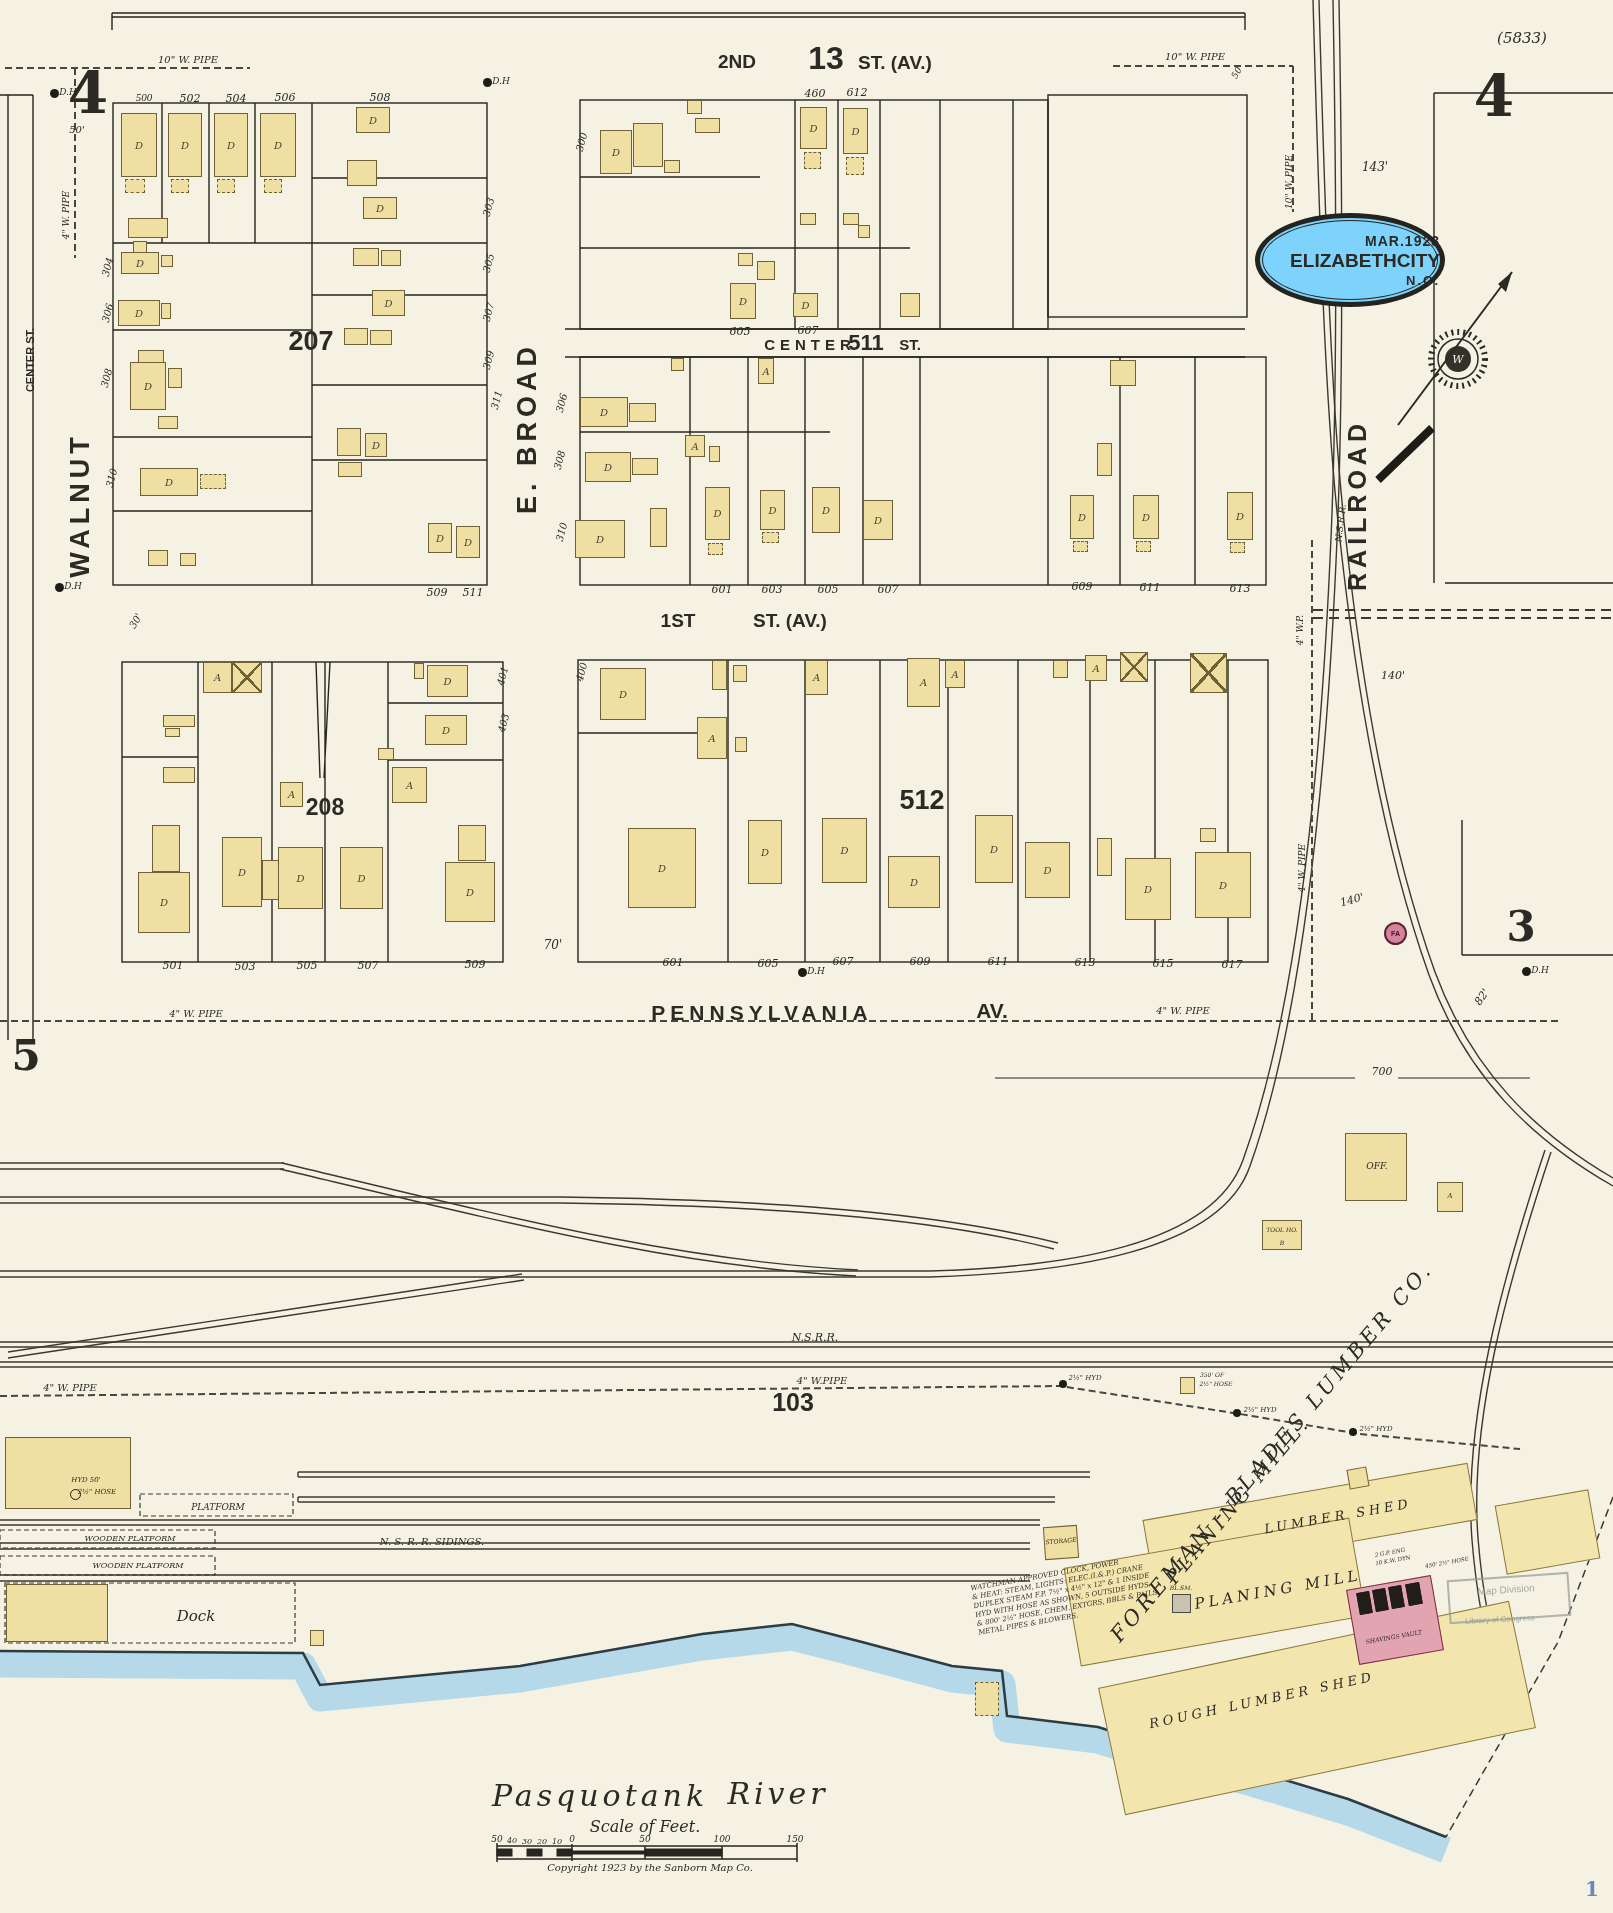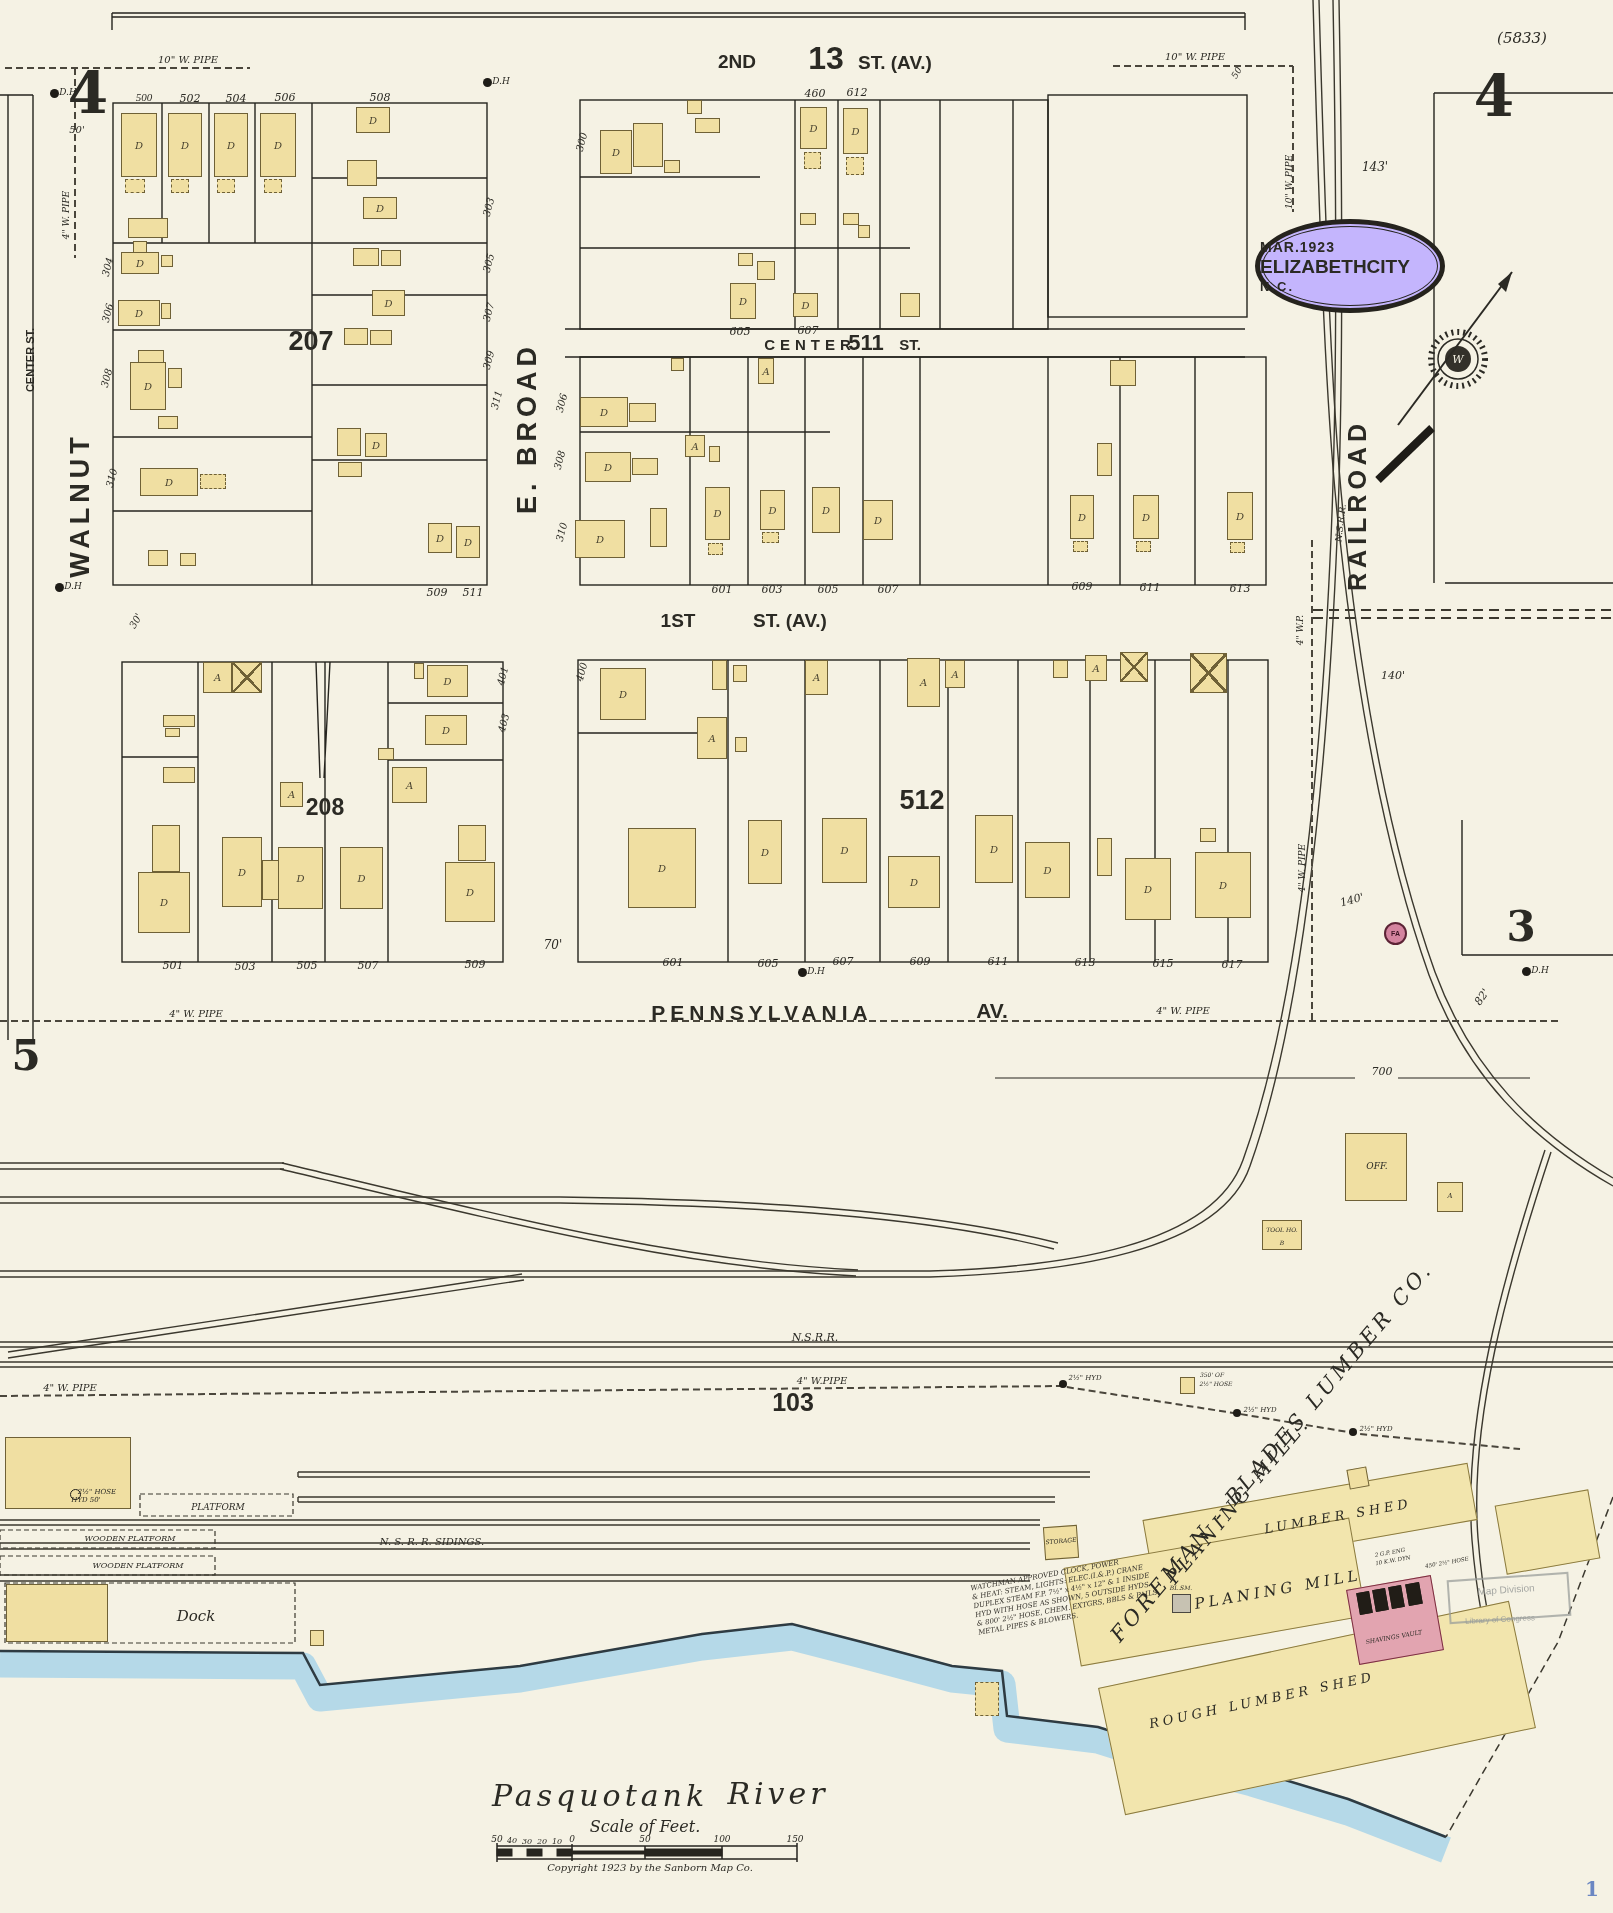--- a/index.html
+++ b/index.html
@@ -22,23 +22,23 @@
   .lbl{position:absolute;white-space:nowrap;line-height:1;transform-origin:center;z-index:4;}
   .hand{font-family:"DejaVu Serif",serif;font-style:italic;}
   .handls{font-family:"DejaVu Serif",serif;font-style:italic;letter-spacing:4px;}
   .block{font-family:"Liberation Sans",sans-serif;font-weight:bold;}
   .blockls{font-family:"Liberation Sans",sans-serif;font-weight:bold;letter-spacing:5px;}
   .serifb{font-family:"DejaVu Serif",serif;font-weight:bold;}
   .stampc{color:#979a98;opacity:.85;}
   .pagenum{color:#6b87c2;font-family:"DejaVu Serif",serif;font-weight:bold;}
   .dot{position:absolute;background:#1e1c17;border-radius:50%;}
   .dot.o{background:transparent;border:1.5px solid #1e1c17;}
-  #title-oval{position:absolute;left:1255px;top:219px;width:180px;height:84px;z-index:5;
-      background:#c4b5fd;border:5px solid #25231d;border-radius:50%;display:flex;flex-direction:column;
-      align-items:flex-start;justify-content:center;}
+  #title-oval{position:absolute;left:1255px;top:213px;width:180px;height:84px;z-index:5;
+      background:#7dd3fc;border:5px solid #25231d;border-radius:50%;display:flex;flex-direction:column;
+      align-items:flex-end;justify-content:center;}
   #title-oval .inner{position:absolute;inset:2px;border:1.5px solid #25231d;border-radius:50%;}
   #title-oval .l1{font:bold 14px "Liberation Sans",sans-serif;letter-spacing:1px;}
   #title-oval .l2{font:bold 19px "Liberation Sans",sans-serif;text-transform:uppercase;letter-spacing:0px;margin:1px 0;}
   #title-oval .l3{font:bold 13px "Liberation Sans",sans-serif;letter-spacing:2px;}
   #fa-symbol{position:absolute;left:1384px;top:922px;width:19px;height:19px;border-radius:50%;z-index:4;
       background:#d4849f;border:2px solid #5c2335;color:#3d1524;font:bold 7px "Liberation Sans",sans-serif;
       display:flex;align-items:center;justify-content:center;}
   #library-stamp-box{position:absolute;left:1448px;top:1576px;width:118px;height:40px;z-index:4;
       border:2px solid #9a9d9b;transform:rotate(-4deg);opacity:.75;}
   #watchman-note{position:absolute;left:973px;top:1566px;width:210px;z-index:4;transform:rotate(-10deg);
@@ -387,21 +387,21 @@
       <div class="lbl hand" style="left: 1393px; top: 675px; font-size: 11px; transform: translate(-50%, -50%);">140'</div>
       <div class="lbl hand" style="left: 1352px; top: 900px; font-size: 11px; transform: translate(-50%, -50%) rotate(-15deg);">140'</div>
       <div class="lbl hand" style="left: 1482px; top: 997px; font-size: 11px; transform: translate(-50%, -50%) rotate(-55deg);">82'</div>
       <div class="lbl hand" style="left: 1382px; top: 1071px; font-size: 11px; transform: translate(-50%, -50%);">700</div>
       <div class="lbl hand" style="left: 1237px; top: 73px; font-size: 9px; transform: translate(-50%, -50%) rotate(-60deg);">50</div>
       <div class="lbl hand" style="left: 68px; top: 92px; font-size: 9px; transform: translate(-50%, -50%);">D.H</div>
       <div class="lbl hand" style="left: 501px; top: 81px; font-size: 9px; transform: translate(-50%, -50%);">D.H</div>
       <div class="lbl hand" style="left: 73px; top: 586px; font-size: 9px; transform: translate(-50%, -50%);">D.H</div>
       <div class="lbl hand" style="left: 816px; top: 971px; font-size: 9px; transform: translate(-50%, -50%);">D.H</div>
       <div class="lbl hand" style="left: 1540px; top: 970px; font-size: 9px; transform: translate(-50%, -50%);">D.H</div>
-      <div class="lbl hand" style="left: 86px; top: 1480px; font-size: 7px; transform: translate(-50%, -50%); margin-top: 20px;">HYD 50'</div>
+      <div class="lbl hand" style="left: 86px; top: 1480px; font-size: 7px; transform: translate(-50%, -50%);">HYD 50'</div>
       <div class="lbl hand" style="left: 97px; top: 1492px; font-size: 7px; transform: translate(-50%, -50%);">2½" HOSE</div>
       <div class="lbl hand" style="left: 1085px; top: 1378px; font-size: 7px; transform: translate(-50%, -50%);">2½" HYD</div>
       <div class="lbl hand" style="left: 1212px; top: 1375px; font-size: 6px; transform: translate(-50%, -50%);">350' OF</div>
       <div class="lbl hand" style="left: 1216px; top: 1384px; font-size: 6px; transform: translate(-50%, -50%);">2½" HOSE</div>
       <div class="lbl hand" style="left: 1260px; top: 1410px; font-size: 7px; transform: translate(-50%, -50%);">2½" HYD</div>
       <div class="lbl hand" style="left: 1376px; top: 1429px; font-size: 7px; transform: translate(-50%, -50%);">2½" HYD</div>
       <div class="lbl handls" style="left: 1272px; top: 1452px; font-size: 21px; transform: translate(-50%, -50%) rotate(-50deg);">FOREMAN - BLADES  LUMBER  CO.</div>
       <div class="lbl handls" style="left: 1238px; top: 1500px; font-size: 19px; transform: translate(-50%, -50%) rotate(-50deg);">PLANING  MILL.</div>
       <div class="lbl handls" style="left: 1338px; top: 1516px; font-size: 13px; transform: translate(-50%, -50%) rotate(-10deg);">LUMBER  SHED</div>
       <div class="lbl handls" style="left: 1278px; top: 1590px; font-size: 15px; transform: translate(-50%, -50%) rotate(-10deg);">PLANING  MILL</div>

